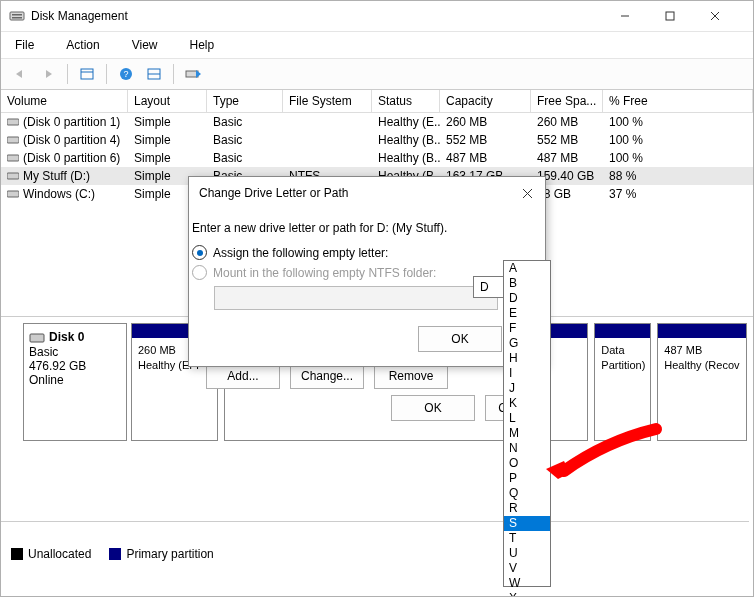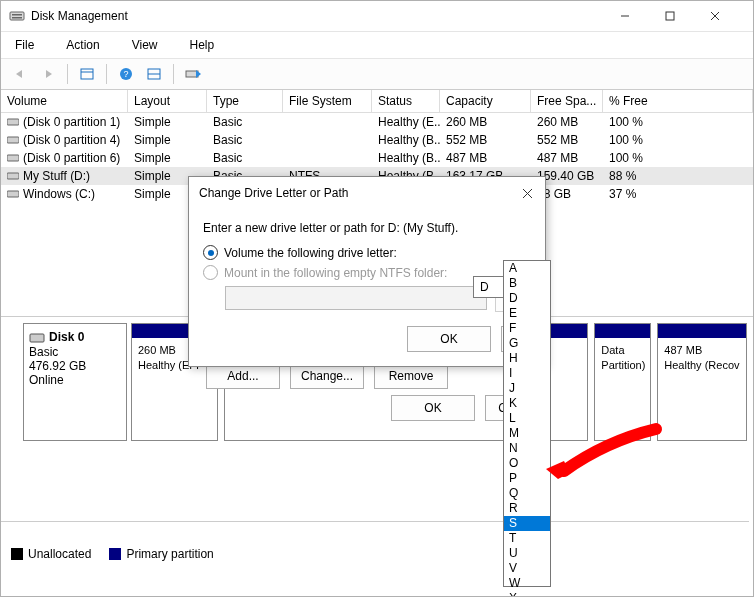--- a/index.html
+++ b/index.html
@@ -30,21 +30,21 @@
 .part{border:1px solid #888;display:flex;flex-direction:column}
 .part-head{height:14px;background:#000080}
 .part-body{flex:1;padding:5px 6px;font-size:11px;line-height:1.35}
 .legend{border-top:1px solid #ccc;padding:25px 10px;display:flex;gap:18px;font-size:12px;position:absolute;left:0;right:4px;bottom:10px;background:#fff}
 .sw{width:12px;height:12px;display:inline-block;margin-right:5px;vertical-align:-2px}
 
 .dialog{position:absolute;left:187px;top:175px;width:356px;background:#fff;border:1px solid #888;box-shadow:2px 2px 8px rgba(0,0,0,.25)}
 .dlg-title{display:flex;align-items:center;padding:8px 10px;font-size:12px}
 .dlg-title span:first-child{flex:1}
 .closex{width:16px;height:16px;display:flex;align-items:center;justify-content:center}
-.dlg-body{padding:6px 14px 14px}
+.dlg-body{padding:6px 3px 14px}
 .dlg-body .prompt{margin:6px 0 10px}
 .opt{display:flex;align-items:center;gap:6px;margin:5px 0}
 .radio{width:13px;height:13px;border:1px solid #333;border-radius:50%;display:inline-flex;align-items:center;justify-content:center}
 .radio.on::after{content:"";width:6px;height:6px;border-radius:50%;background:#0067c0}
 .radio.off{border-color:#aaa}
 .opt.disabled{color:#9a9a9a}
 .folder-line{display:flex;gap:8px;margin:6px 0 14px 22px}
 .folder-input{flex:1;height:22px;border:1px solid #bbb;background:#f3f3f3}
 .btn{min-width:72px;height:24px;border:1px solid #adadad;background:#fdfdfd;display:inline-flex;align-items:center;justify-content:center;font-size:12px}
 .btn.disabled{color:#9a9a9a;border-color:#d0d0d0}
@@ -279,21 +279,21 @@
           <svg width="11" height="11">
             <line x1="1" y1="1" x2="10" y2="10" stroke="#333"></line>
             <line x1="10" y1="1" x2="1" y2="10" stroke="#333"></line>
           </svg>
         </span>
     </div>
     <div class="dlg-body" style="position:relative">
       <div class="prompt">Enter a new drive letter or path for D: (My Stuff).</div>
       <div class="opt">
         <span class="radio on"></span>
-        <span>Volume the following drive letter:</span>
+        <span>Assign the following empty letter:</span>
       </div>
       <div class="opt disabled">
         <span class="radio off"></span>
         <span>Mount in the following empty NTFS folder:</span>
       </div>
       <div class="folder-line">
         <div class="folder-input"></div>
         <div class="btn disabled" style="min-width:34px">Bro</div>
       </div>
       <div class="dlg-btns">

